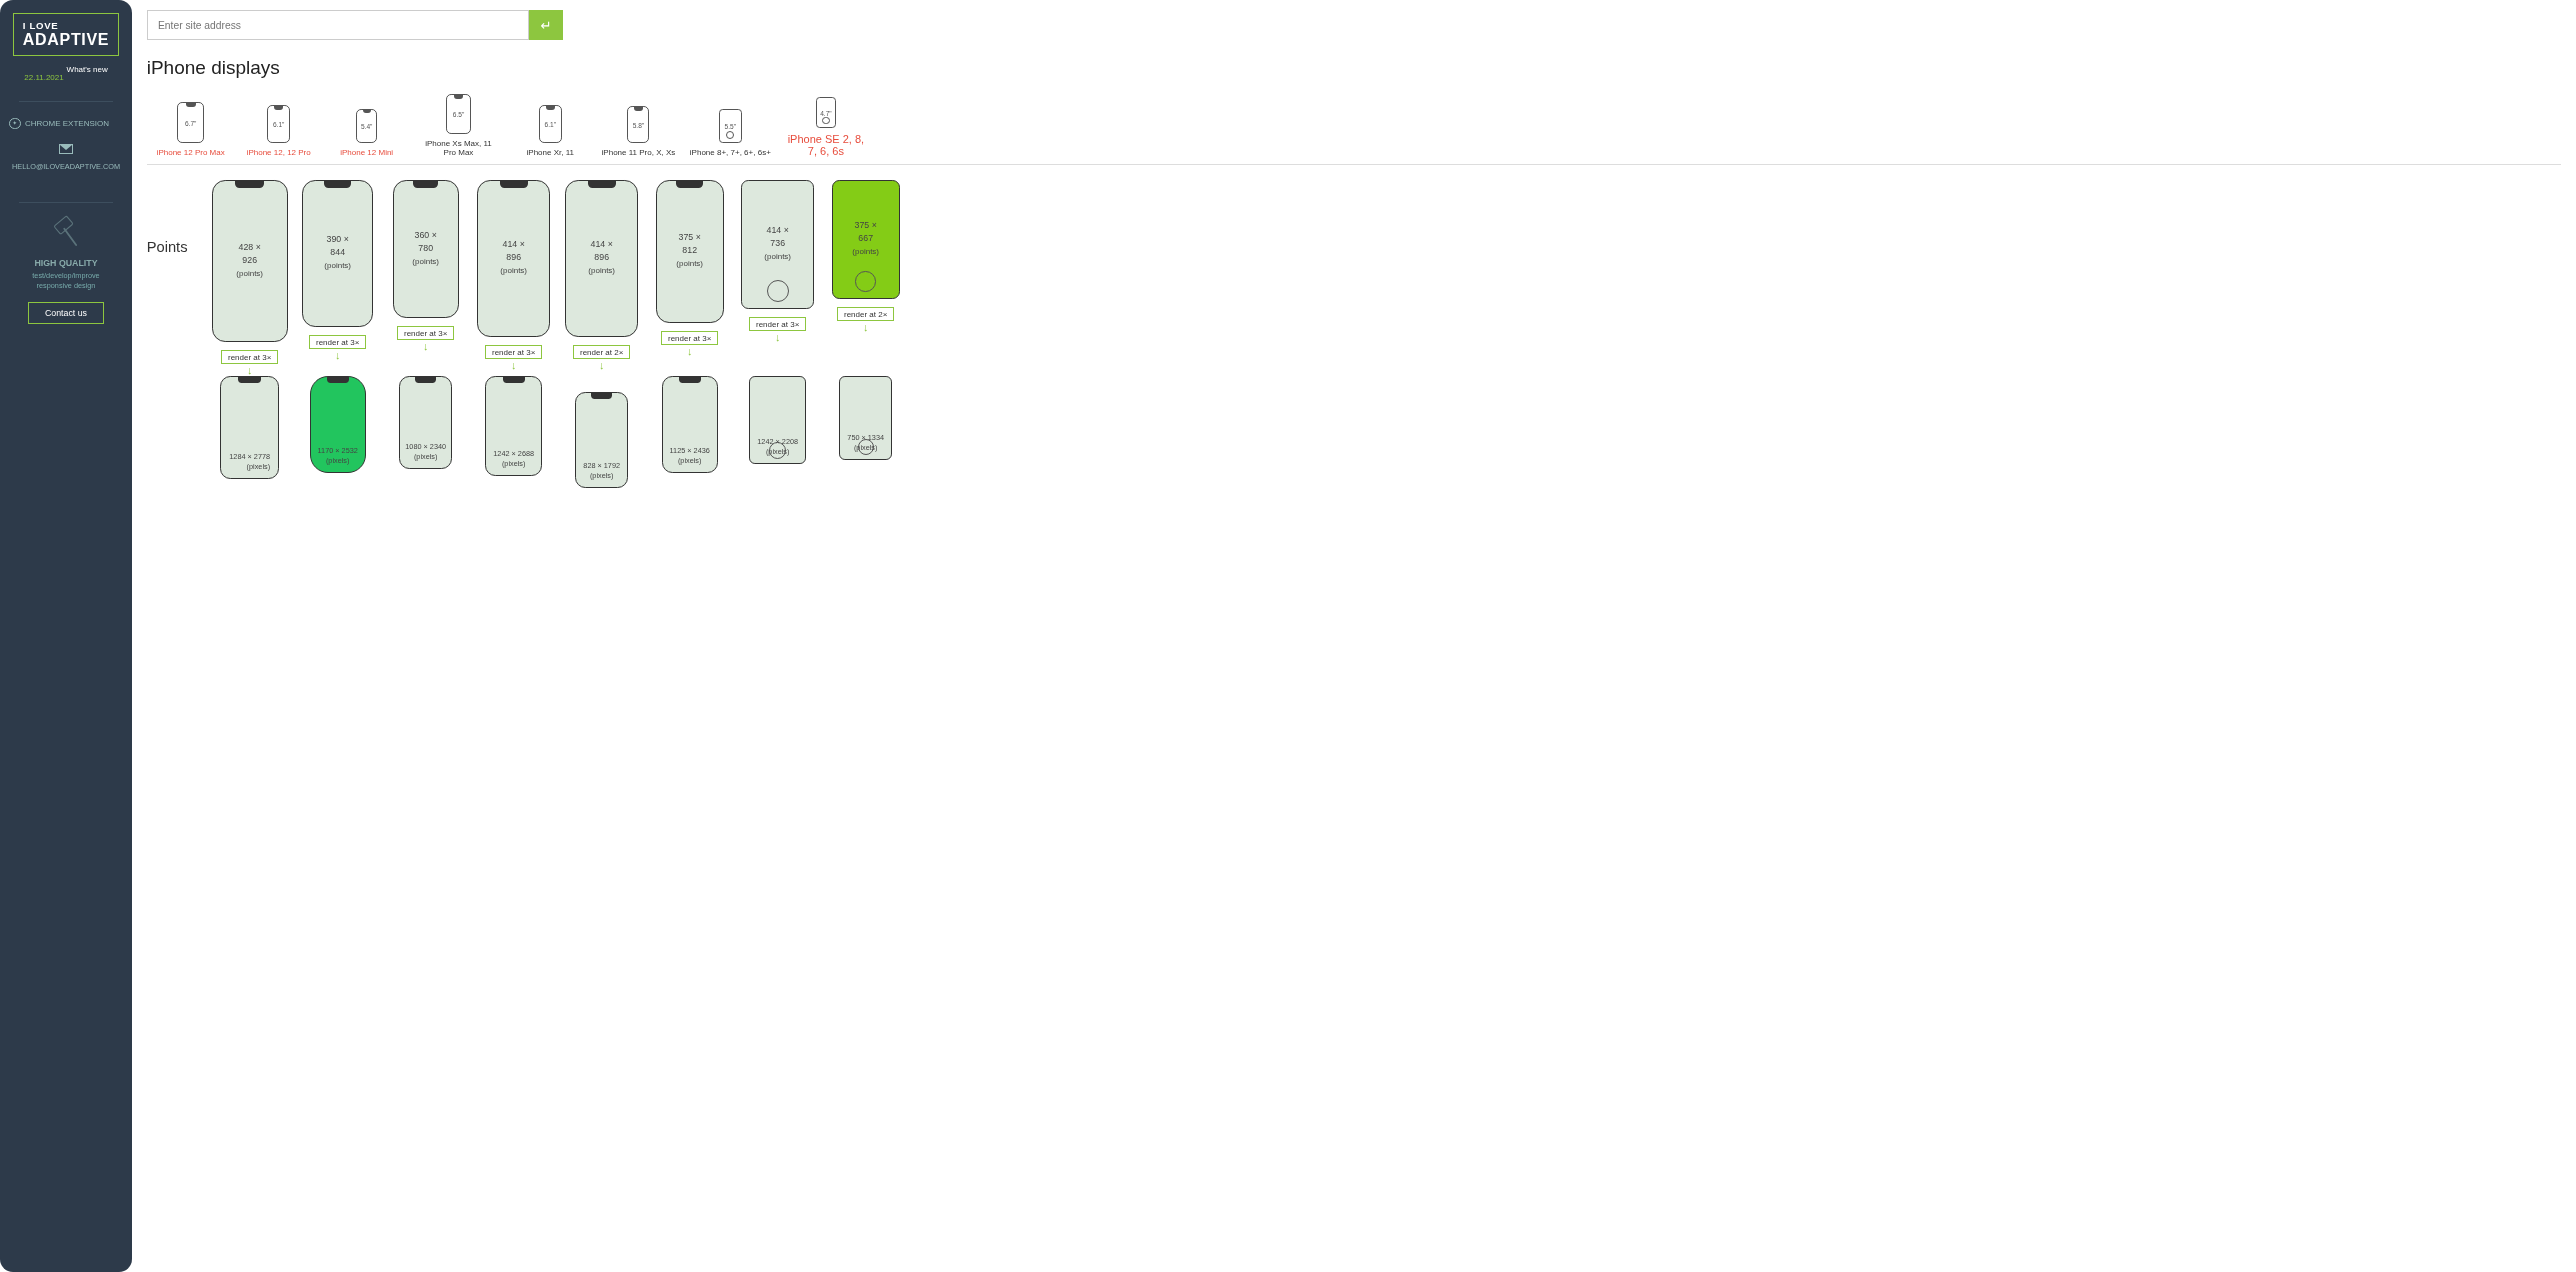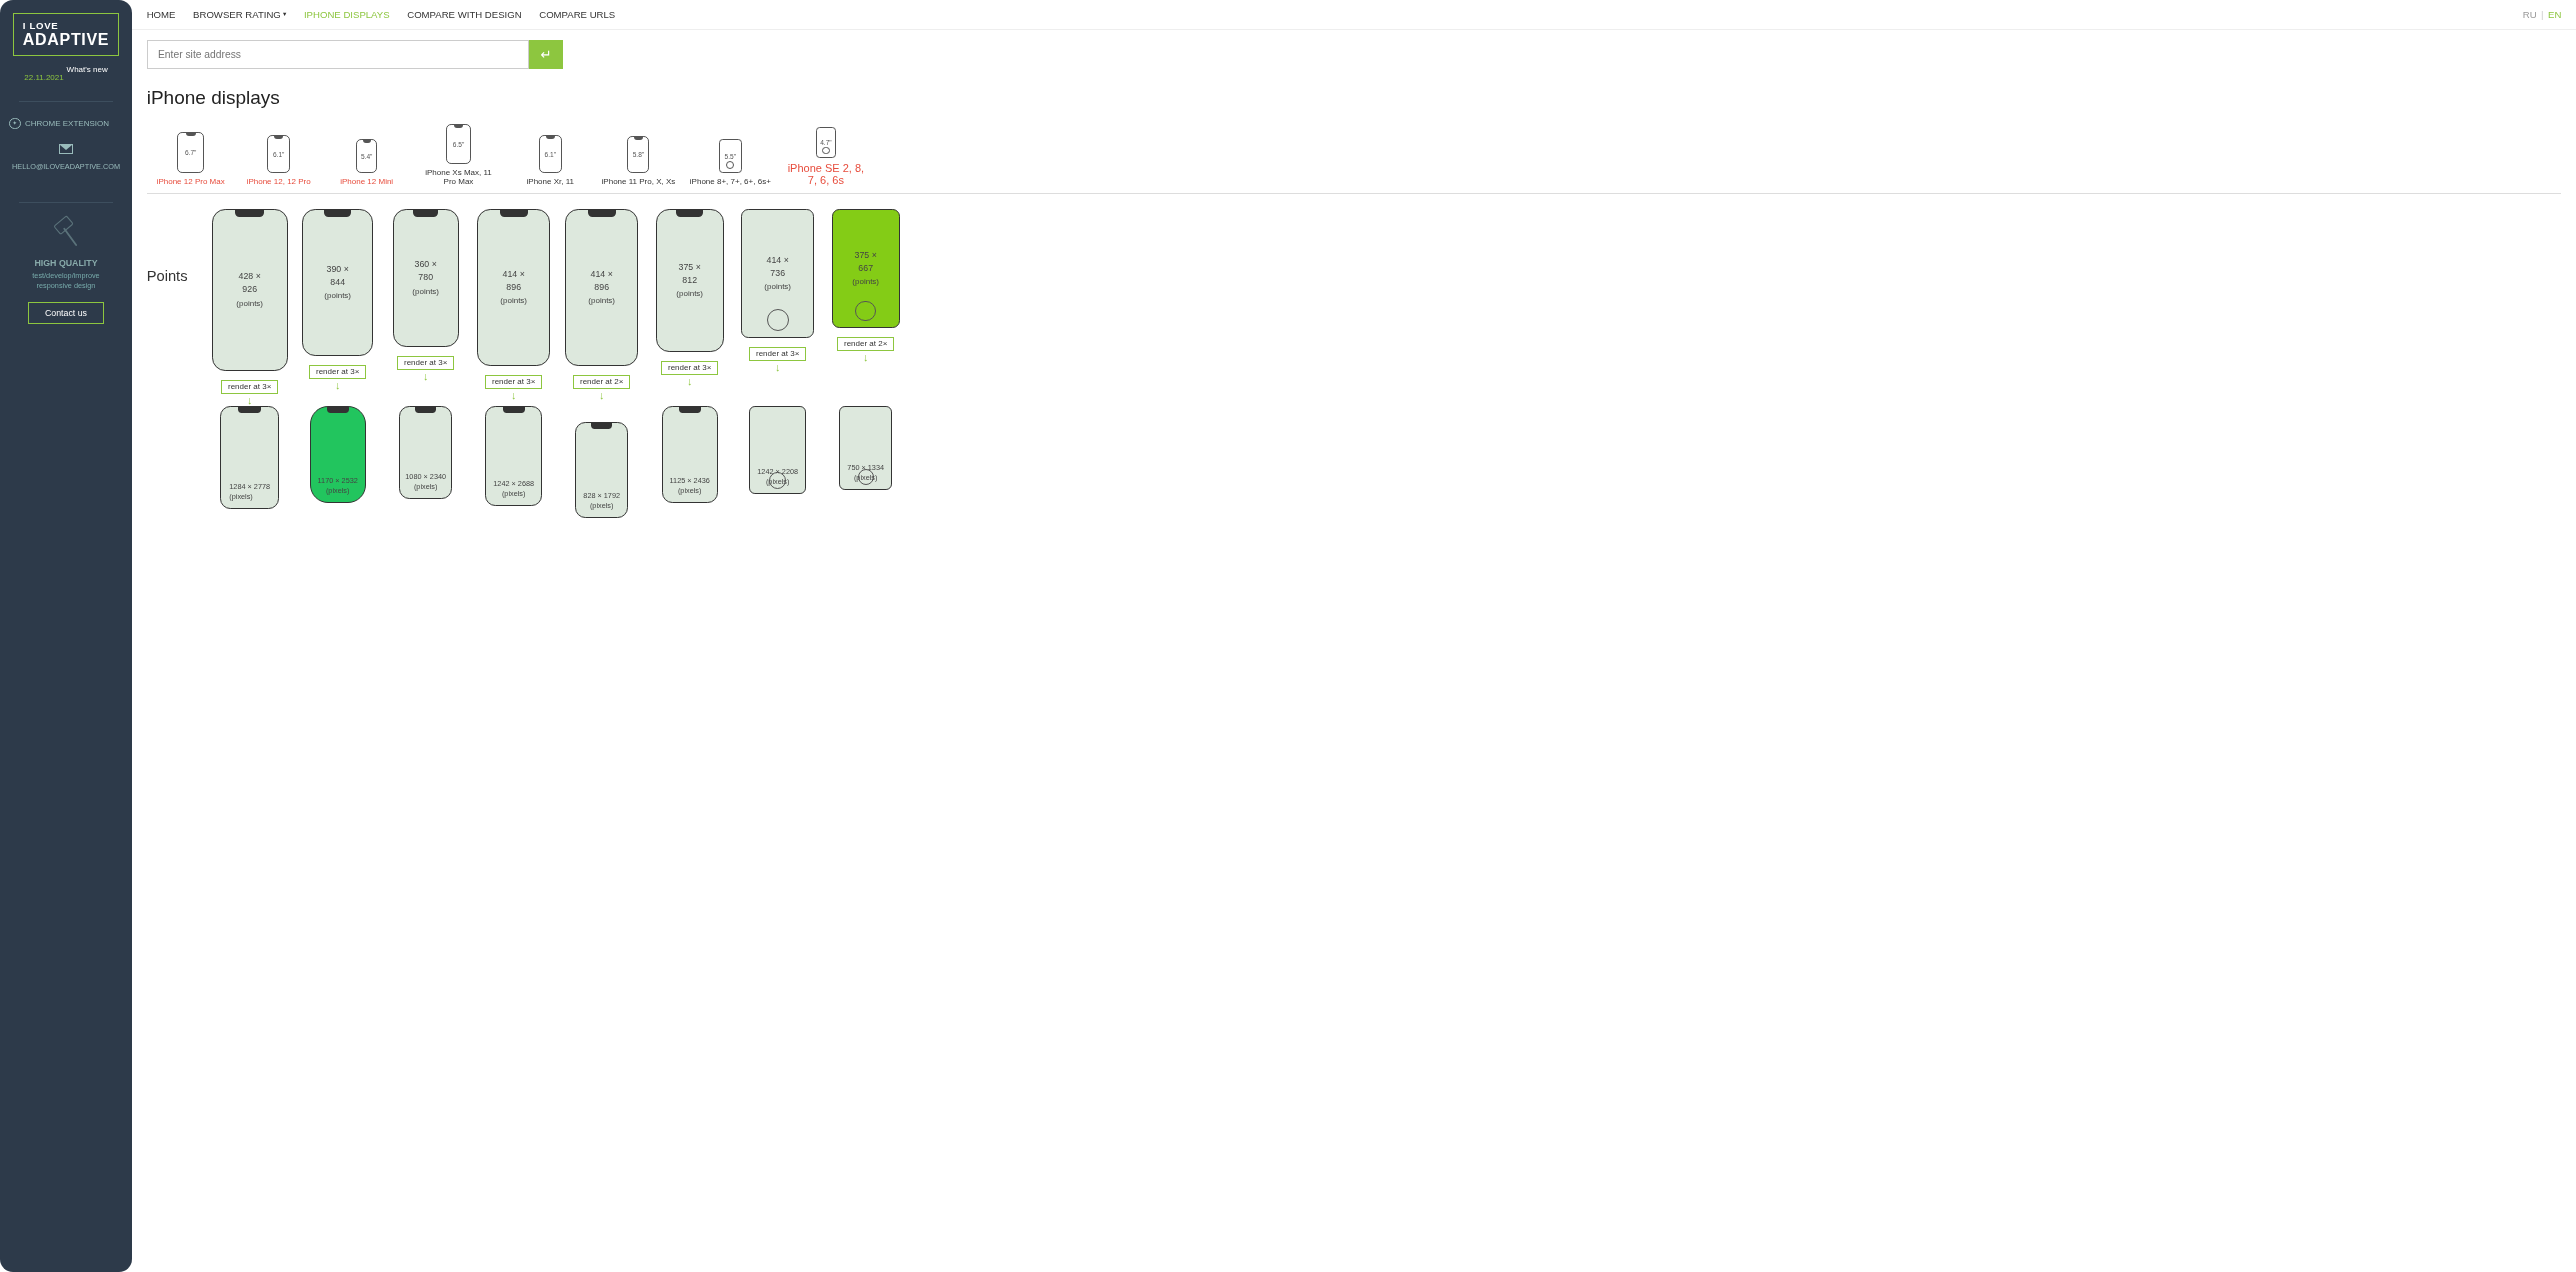--- a/index.html
+++ b/index.html
@@ -156,35 +156,20 @@
     </svg>
   </div>
   <div class="sidebar-quality">HIGH QUALITY</div>
   <div class="sidebar-desc" style="white-space:pre-line;">test/develop/improve
 responsive design</div>
   <button class="contact-btn">Contact us</button>
 </div>
 
 <div class="main">
 
-  <nav class="top-nav">
-    <a class="nav-item">HOME</a>
-    <span class="nav-dropdown">
-      <span>BROWSER RATING</span>
-      <span class="arrow">▾</span>
-    </span>
-    <a class="nav-item active">IPHONE DISPLAYS</a>
-    <a class="nav-item">COMPARE WITH DESIGN</a>
-    <a class="nav-item">COMPARE URLS</a>
-    <div class="lang-area">
-      <span class="lang-item">RU</span>
-      <span class="lang-sep">|</span>
-      <span class="lang-item active">EN</span>
-    </div>
-  </nav>
 
   <div class="search-area">
     <input class="search-input" type="text" placeholder="Enter site address" style="">
     <button class="search-btn">
       <span class="enter-icon">↵</span>
     </button>
   </div>
 
   <h1 class="page-title">iPhone displays</h1>
 
@@ -320,21 +305,21 @@
     <div style="border:0.7px solid #8dc63f;color:#333;font-size:8px;padding:1.5px 5.9px;margin-top:8.8px;background:#fff;cursor:default;">render at 2×</div>
     <div style="color:#8dc63f;font-size:11px;text-align:center;">↓</div>
   </div>
         </div>
     </div>
 
     <div style="display:flex; padding-left:59px; margin-top:0;" id="bottom-row">
         <div class="phone-bottom-card" style="padding: 0px 5.9px; min-width: 88px; display: flex; flex-direction: column; align-items: center;">
     <div style="width:59px;height:103px;border:1.1px solid #333;border-radius:10.3px;background:#dde8dd;position:relative;display:flex;flex-direction:column;align-items:center;overflow:hidden;">
       <div style="width:23.5px;height:5.9px;background:#333;border-radius:0 0 3.7px 3.7px;"></div>
-            <div style="position:absolute;bottom:5.9px;left:50%;transform:translateX(-50%);text-align:left;font-size:7.3px;color:#444;white-space:nowrap;line-height:1.4;">1284 × 2778<br>(pixels)</div>
+            <div style="position:absolute;bottom:5.9px;left:50%;transform:translateX(-50%);text-align:right;font-size:7.3px;color:#444;white-space:nowrap;line-height:1.4;">1284 × 2778<br>(pixels)</div>
     </div>
   </div>
         <div class="phone-bottom-card" style="padding: 0px 5.9px; min-width: 88px; display: flex; flex-direction: column; align-items: center;">
     <div style="width:56px;height:97px;border:1.1px solid #333;border-radius:18px;background:#22c55e;position:relative;display:flex;flex-direction:column;align-items:center;overflow:hidden;">
       <div style="width:22px;height:5.9px;background:#333;border-radius:0 0 3.7px 3.7px;"></div>
             <div style="position:absolute;bottom:5.9px;left:50%;transform:translateX(-50%);text-align:center;font-size:7.3px;color:#444;white-space:nowrap;line-height:1.4;">1170 × 2532<br>(pixels)</div>
     </div>
   </div>
         <div class="phone-bottom-card" style="padding: 0px 5.9px; min-width: 88px; display: flex; flex-direction: column; align-items: center;">
     <div style="width:53px;height:93px;border:1.1px solid #333;border-radius:10.3px;background:#dde8dd;position:relative;display:flex;flex-direction:column;align-items:center;overflow:hidden;">

